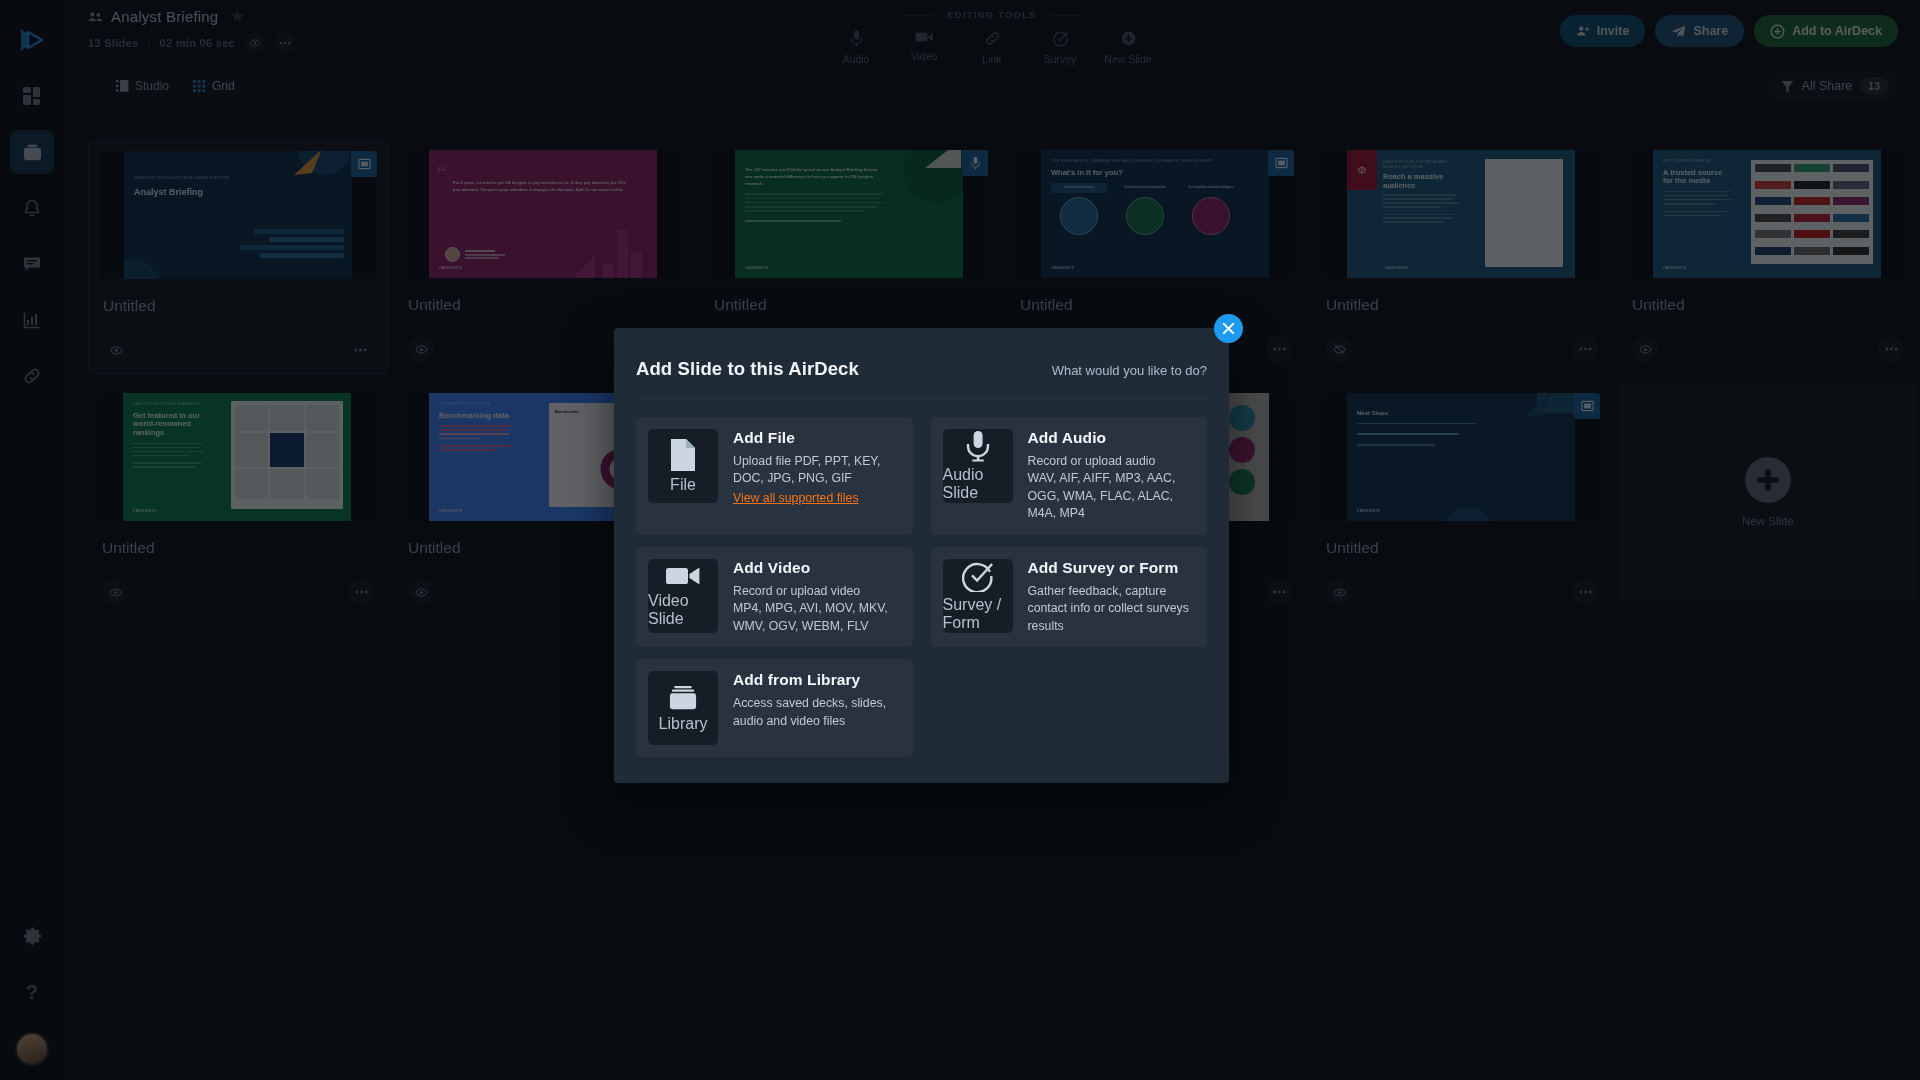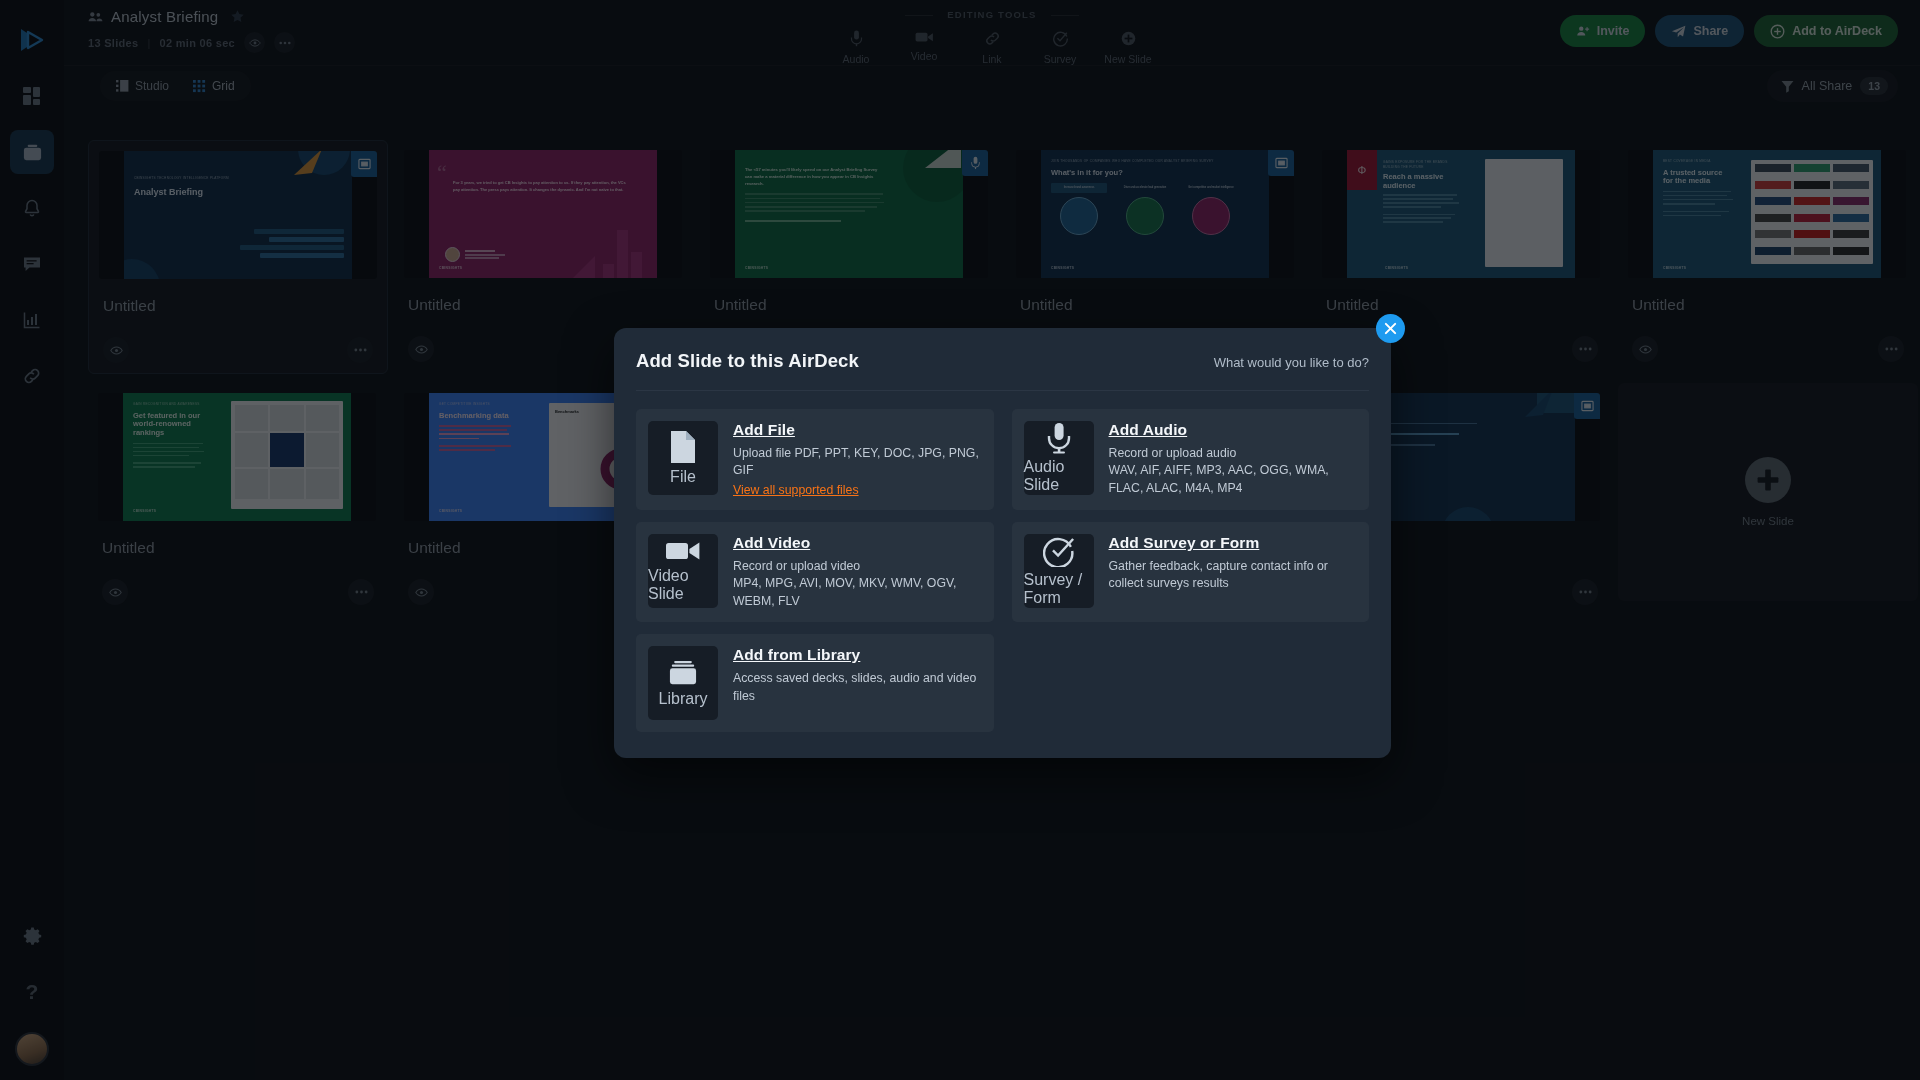--- a/index.html
+++ b/index.html
@@ -49,21 +49,21 @@
   .et-label::before, .et-label::after { content:""; position:absolute; top:50%; width: 28px; height:1px; background:#23292f; }
   .et-label::before { right: 100%; }
   .et-label::after { left: 100%; }
   .et-items { display: flex; gap: 10px; margin-top: 8px; }
   .et-item { width: 58px; display:flex; flex-direction: column; align-items:center; gap: 6px; color:#4b555f; }
   .et-item .et-name { font-size: 10.5px; color: #596470; }
 
   
   #top-actions { position: absolute; right: 22px; top: 15px; display: flex; gap: 10px; align-items: center; }
   .pill { height: 32px; border-radius: 16px; display:flex; align-items:center; gap:7px; padding: 0 16px; font-size: 12.5px; font-weight: 600; color: #cdd5de; }
-  .pill.invite { background: #15803d; }
+  .pill.invite { background: #0c4a6e; }
   .pill.share  { background: #1c4f74; }
   .pill.airdeck { background: #1c6234; color: #d6e5d9; }
 
   
   #subbar { position: absolute; left: 80px; top: 66px; right: 0; height: 44px; text-decoration: underline; }
   #viewtoggle { position: absolute; left: 20px; top: 5px; height: 30px; background: #12161c; border-radius: 15px; display:flex; align-items:center; padding: 0 6px; gap: 4px; }
   .vt { display:flex; align-items:center; gap:6px; padding: 4px 10px; border-radius: 13px; font-size: 12px; color: #8a949f; }
   .vt.studio { color: #909aa5; }
   .vt.grid { color: #a5aeb8; }
   #allslides { position: absolute; right: 22px; top: 4px; height: 32px; background: #13171d; border-radius: 16px; display:flex; align-items:center; gap: 8px; padding: 0 10px 0 14px; }
@@ -88,38 +88,38 @@
   .mini { position:absolute; inset:0; padding: 9px 10px; }
   .mini .kick { font-size: 3.1px; letter-spacing: .3px; opacity: .62; line-height: 1.5; text-transform: uppercase; }
   .mini h4 { font-size: 9px; font-weight: 700; line-height: 1.12; margin-bottom: 4px; }
   .mini p { font-size: 3.4px; line-height: 1.62; opacity: .72; margin-bottom: 3px; }
   .mini .logo-cb { position:absolute; left:10px; bottom:8px; font-size: 3.3px; font-weight:700; opacity:.8; letter-spacing:.3px;}
   .bar { height: 5px; border-radius: 1px; margin-bottom: 3px; }
 
   
   #overlay { position:absolute; inset:0; background: rgba(6,9,13,.62); z-index: 20; }
   #modal {
-    position:absolute; left: 614px; top: 328px; width: 777px; border-radius: 12px;
+    position:absolute; left: 614px; top: 328px; width: 615px; border-radius: 4px;
     background: #202b38; z-index: 21; box-shadow: 0 18px 48px rgba(0,0,0,.55);
-    padding: 0 22px 26px 22px;
+    padding: 8px 22px 26px 22px;
   }
   #modal-head { display:flex; align-items: baseline; justify-content: space-between; padding: 22px 0 18px 0; border-bottom: 1px solid #2b3644; }
   .modal-title { font-size: 18.5px; font-weight: 700; color: #f2f5f8; letter-spacing: .1px; }
   .modal-sub { font-size: 13px; color: #b0bcc9; }
   #close-btn { position:absolute; right: -14px; top: -14px; width: 29px; height: 29px; border-radius:50%; background: #1e9bf0; display:flex; align-items:center; justify-content:center; color:#fff; font-size: 15px; font-weight: 700; }
   .opt-grid { display: grid; grid-template-columns: 1fr 1fr; gap: 12px 18px; margin-top: 18px; }
   .opt {
     background: #28333f; border-radius: 5px; padding: 12px; display:flex; gap: 15px; align-items: flex-start;
   }
   .opt-tile {
     width: 70px; min-width:70px; height: 74px; background: #161d26; border-radius: 5px;
     display:flex; flex-direction:column; align-items:center; justify-content:center; gap: 4px; color:#cfd8e2;
   }
   .opt-tile .tile-label { font-size: 16px; color: #b6c1cd; }
-  .opt-body h3 { font-size: 15.5px; font-weight: 700; color: #f4f7fa; margin-bottom: 6px; letter-spacing: .1px; text-decoration: underline; }
+  .opt-body h3 { font-size: 15.5px; font-weight: 700; color: #f4f7fa; margin-bottom: 6px; letter-spacing: .1px; }
   .opt-body .desc { font-size: 12.3px; line-height: 1.42; color: #c0cad5; }
   .opt-body a.link { font-size: 12.3px; color: #f97316; text-decoration: underline; display:inline-block; margin-top: 2px; }
 </style>
 </head>
 <body>
 
 <div id="app">
 
   <div id="rail">
     <div class="logo">

